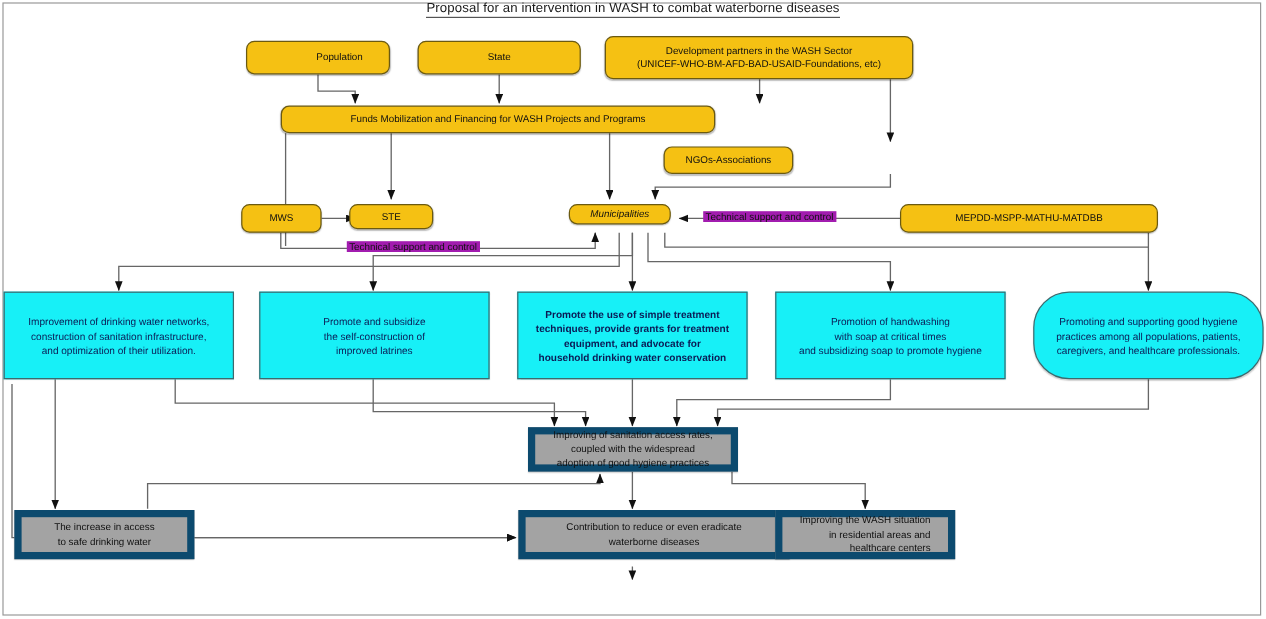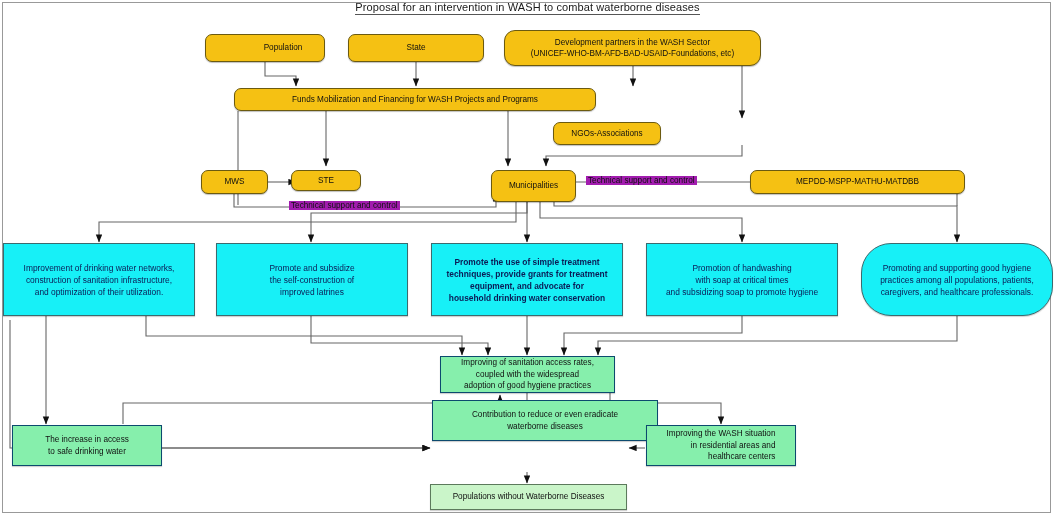--- a/index.html
+++ b/index.html
@@ -69,22 +69,22 @@
   }
   .cyan {
     background: #17f0f7;
     border: 1px solid #3c6a6e;
     color: #0b1b55;
     font-size: 8.4px;
     line-height: 12px;
     box-shadow: 0 1px 1px rgba(0,0,0,0.18);
   }
   .pale {
-    background: #86efac;
-    border: 1px solid #0c4a6e;
+    background: #a3a3a3;
+    border: 6px solid #0c4a6e;
     color: #101010;
     box-shadow: 0 1px 1px rgba(0,0,0,0.18);
   }
   .green {
     background: #caf5c9;
     border: 1px solid #5c7a5c;
     color: #101010;
     box-shadow: 0 1px 1px rgba(0,0,0,0.18);
   }
   .wirelabel {
@@ -166,29 +166,29 @@
       <path d="M645,448 L629,448" marker-end="url(#arr)"></path>
 
       <path d="M10,320 L10,448 L430,448" marker-end="url(#arr)"></path>
 
       <path d="M527,472 L527,483" marker-end="url(#arr)"></path>
     </g>
   </svg>
 
   <div class="node yellow-round" style="left:205px; top:34px; width:120px; height:28px;padding-left:40px;">Population</div>
   <div class="node yellow-round" style="left:348px; top:34px; width:136px; height:28px;">State</div>
-  <div class="node yellow-round" style="left:504px; top:30px; width:257px; height:36px;border-radius:11px;">Development partners in the WASH Sector
+  <div class="node yellow-round" style="left:504px; top:30px; width:257px; height:36px;">Development partners in the WASH Sector
 (UNICEF-WHO-BM-AFD-BAD-USAID-Foundations, etc)</div>
 
   <div class="node yellow-round" style="left:234px; top:88px; width:362px; height:23px;">Funds Mobilization and Financing for WASH Projects and Programs</div>
   <div class="node yellow-round" style="left:553px; top:122px; width:108px; height:23px;">NGOs-Associations</div>
 
   <div class="node yellow-round" style="left:201px; top:170px; width:67px; height:24px;">MWS</div>
   <div class="node yellow-round" style="left:291px; top:170px; width:70px; height:21px;">STE</div>
-  <div class="node yellow-round" style="left:491px; top:170px; width:85px; height:32px;">Municipalities</div>
+  <div class="node yellow-round" style="left:474px; top:170px; width:85px; height:17px;font-style:italic;">Municipalities</div>
   <div class="node yellow-round" style="left:750px; top:170px; width:215px; height:24px;">MEPDD-MSPP-MATHU-MATDBB</div>
 
   <div class="wirelabel" style="left:289px; top:201px;">Technical support and control</div>
   <div class="wirelabel" style="left:586px; top:176px;">Technical support and control</div>
 
   <div class="node cyan" style="left:3px; top:243px; width:192px; height:73px;">Improvement of drinking water networks,
 construction of sanitation infrastructure,
 and optimization of their utilization.</div>
   <div class="node cyan" style="left:216px; top:243px; width:192px; height:73px;">Promote and subsidize
 the self-construction of
@@ -203,21 +203,20 @@
   <div class="node cyan" style="left:861px; top:243px; width:192px; height:73px;border-radius:30px;">Promoting and supporting good hygiene
 practices among all populations, patients,
 caregivers, and healthcare professionals.</div>
 
   <div class="node pale" style="left:440px; top:356px; width:175px; height:37px;">Improving of sanitation access rates,
 coupled with the widespread
 adoption of good hygiene practices</div>
 
   <div class="node pale" style="left:12px; top:425px; width:150px; height:41px;">The increase in access
 to safe drinking water</div>
-  <div class="node pale" style="left:432px; top:400px; width:226px; height:41px;">Contribution to reduce or even eradicate
+  <div class="node pale" style="left:432px; top:425px; width:226px; height:41px;">Contribution to reduce or even eradicate
 waterborne diseases</div>
   <div class="node pale" style="left:646px; top:425px; width:150px; height:41px;text-align:right;">Improving the WASH situation
 in residential areas and
 healthcare centers</div>
 
-  <div class="node green" style="left:430px; top:484px; width:197px; height:26px;">Populations without Waterborne Diseases</div>
 
 </div>
 
 </body></html>

